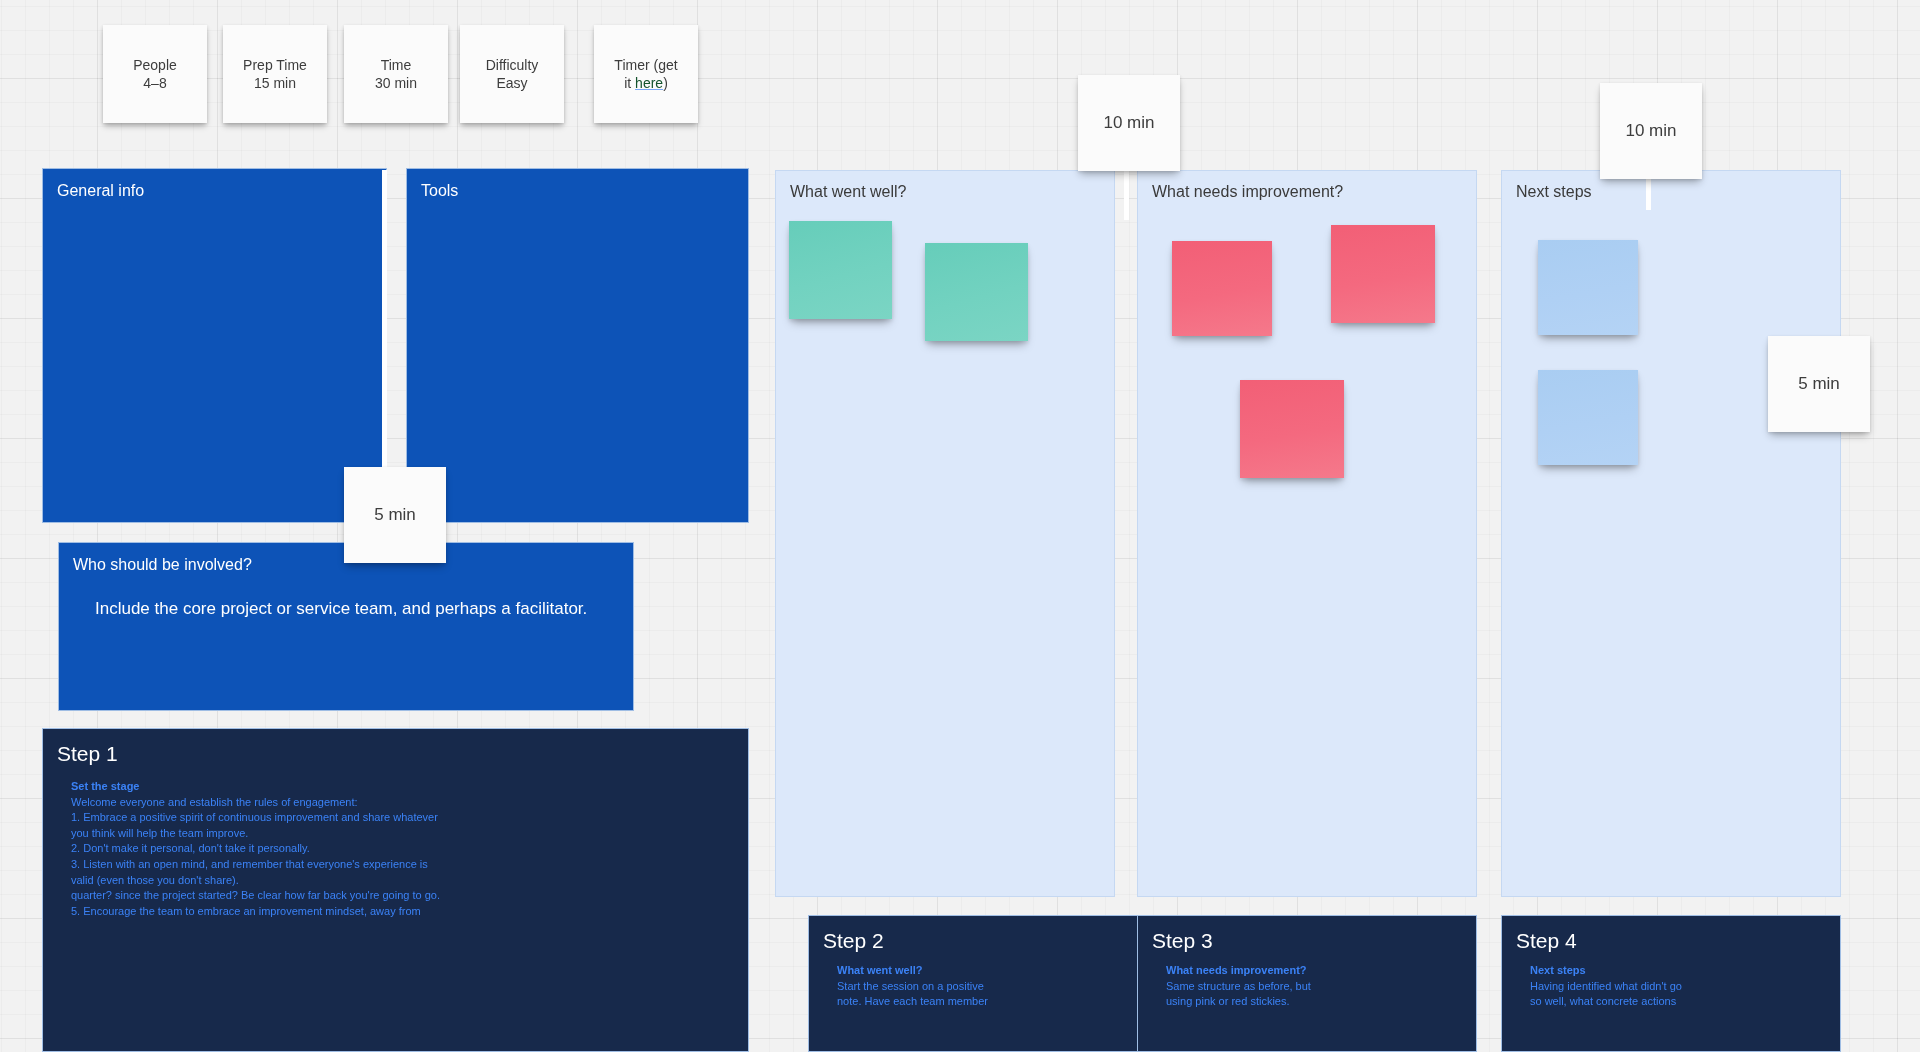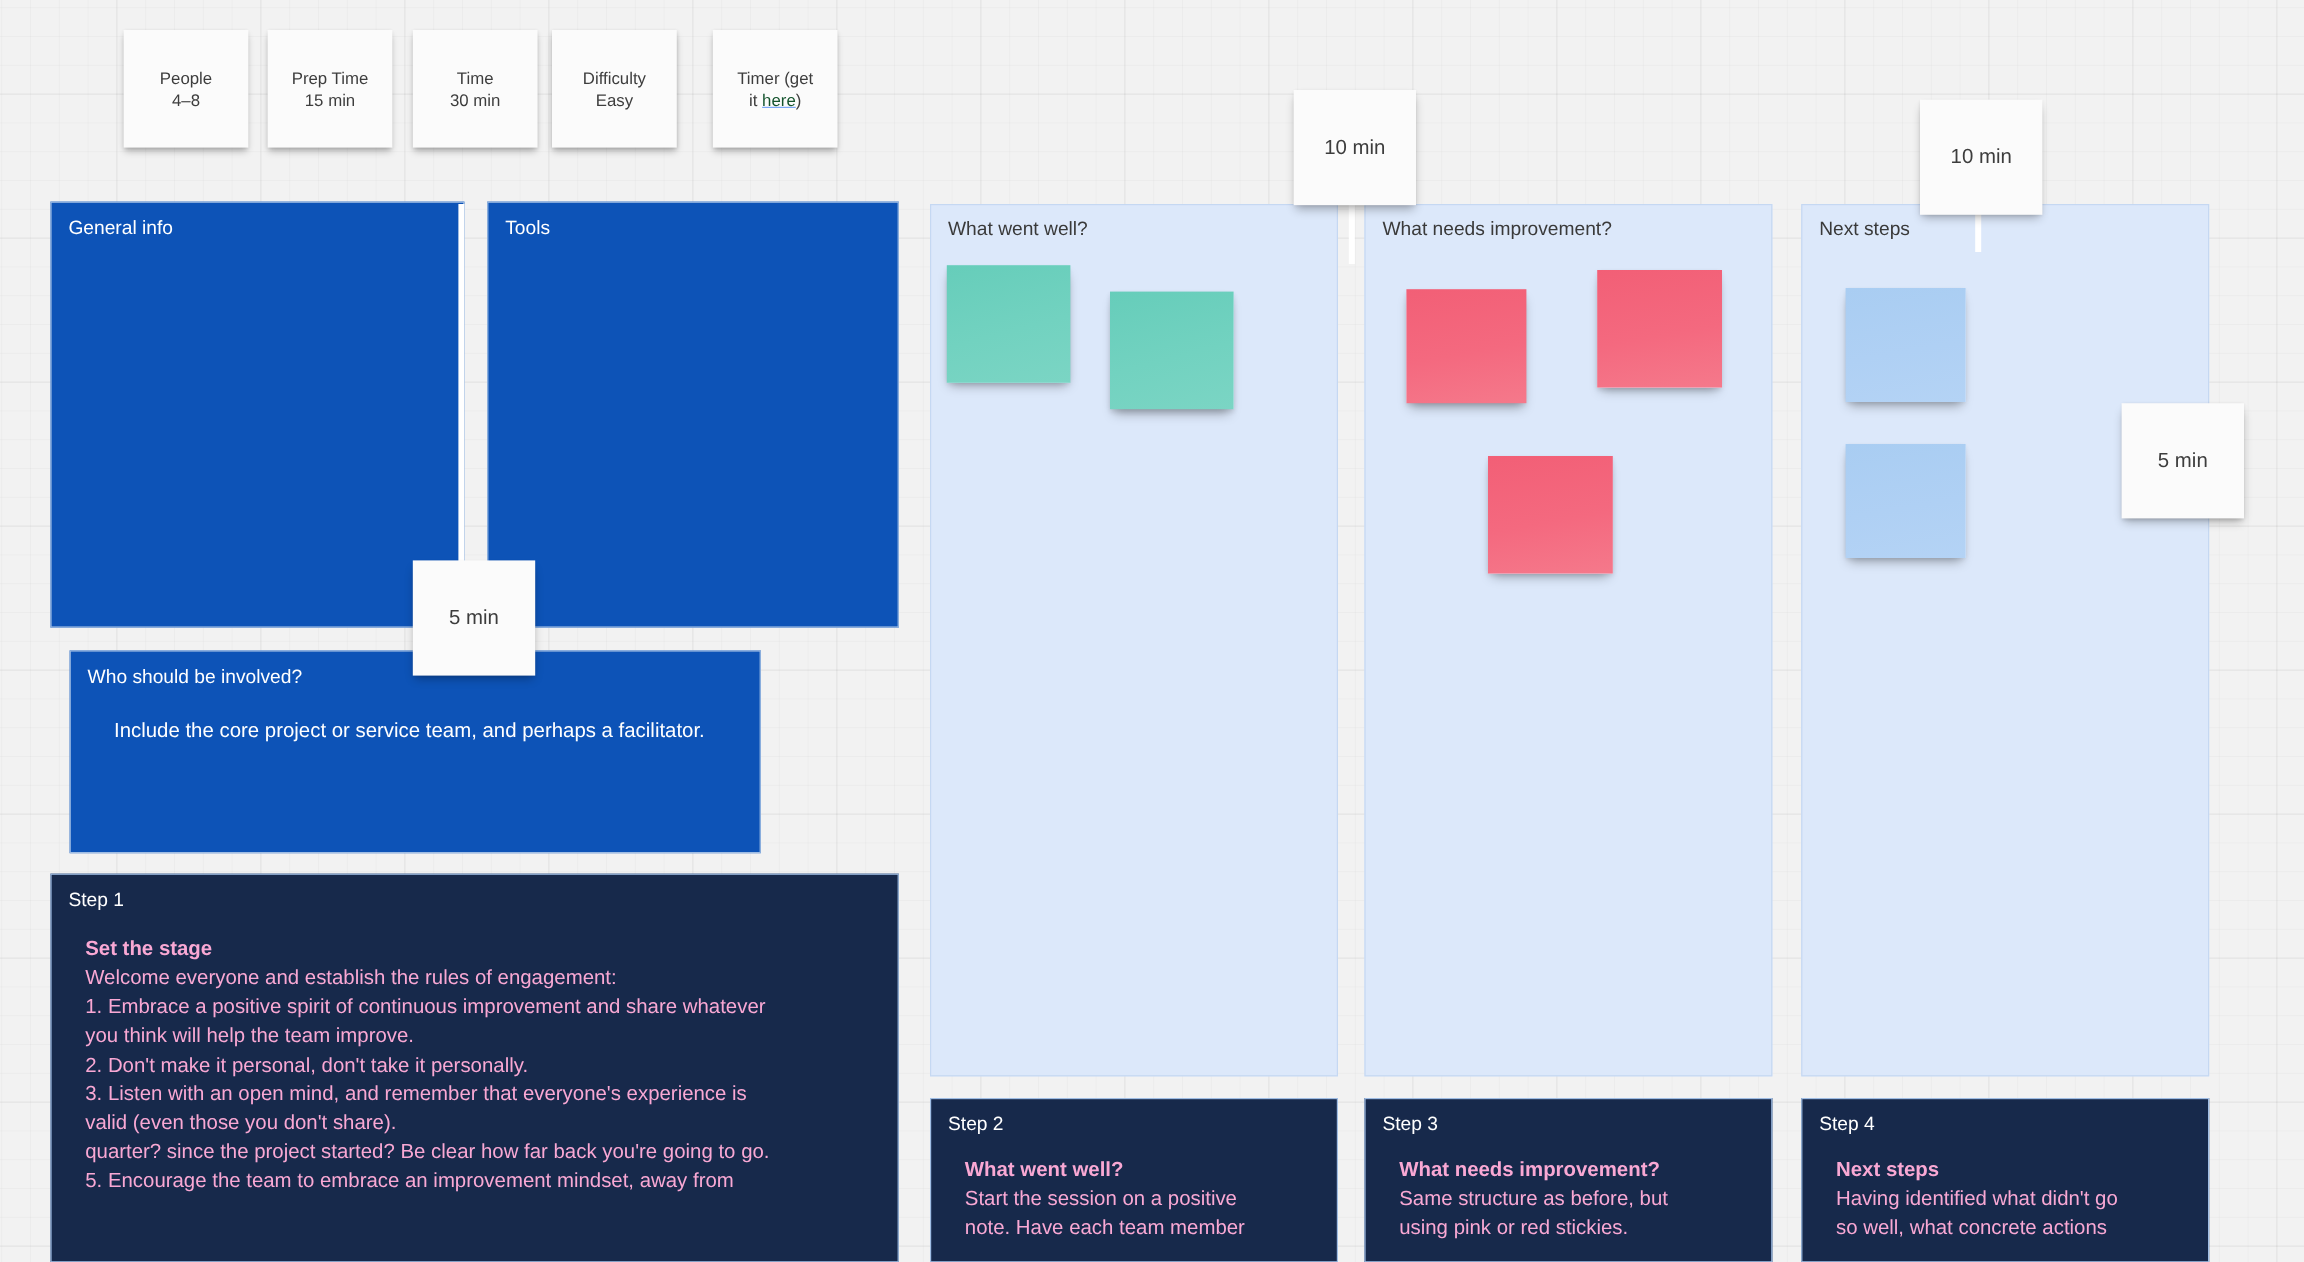--- a/index.html
+++ b/index.html
@@ -121,32 +121,32 @@
   .frame-dark {
     background: #17294b;
     border: 1px solid #9fbde4;
     color: #ffffff;
     overflow: hidden;
   }
   .frame-dark .frame-title {
     position: absolute;
     top: 13px;
     left: 14px;
-    font-size: 16px;
+    font-size: 21px;
     color: #ffffff;
     z-index: 3;
   }
   .frame-dark .frame-body {
     position: absolute;
     top: 50px;
     left: 28px;
     right: 16px;
-    font-size: 17px;
+    font-size: 11px;
     line-height: 1.42;
-    color: #f9a8d4;
+    color: #3b82f6;
     z-index: 3;
   }
   .frame-dark .frame-body b { font-weight: bold; }
   .frame-dark .frame-body p { margin: 0; }
 
   
   .sticky {
     box-shadow: 0 6px 9px -3px rgba(0,0,0,0.34), 0 2px 4px rgba(0,0,0,0.10);
   }
   .sticky.teal { background: linear-gradient(165deg, #66cdba 0%, #72d2c0 55%, #7bd5c4 100%); }
@@ -245,21 +245,21 @@
   <div class="abs sticky blue" style="left:1538px; top:370px; width:100px; height:95px;"></div>
 
   <div class="abs time-note" style="left:1600px; top:83px; width:102px; height:96px;">
     <span>10 min</span>
   </div>
 
   <div class="abs time-note" style="left:1768px; top:336px; width:102px; height:96px;">
     <span>5 min</span>
   </div>
 
-  <div class="abs frame-dark" style="left:775px; top:915px; width:340px; height:137px;">
+  <div class="abs frame-dark" style="left:808px; top:915px; width:340px; height:137px;">
     <div class="frame-title">Step 2</div>
 
     <div class="frame-body" style="top:47px;">
       <p><b>What went well?</b></p>
       <p>Start the session on a positive</p>
       <p>note. Have each team member</p>
     </div>
   </div>
 
   <div class="abs frame-dark" style="left:1137px; top:915px; width:340px; height:137px;">

